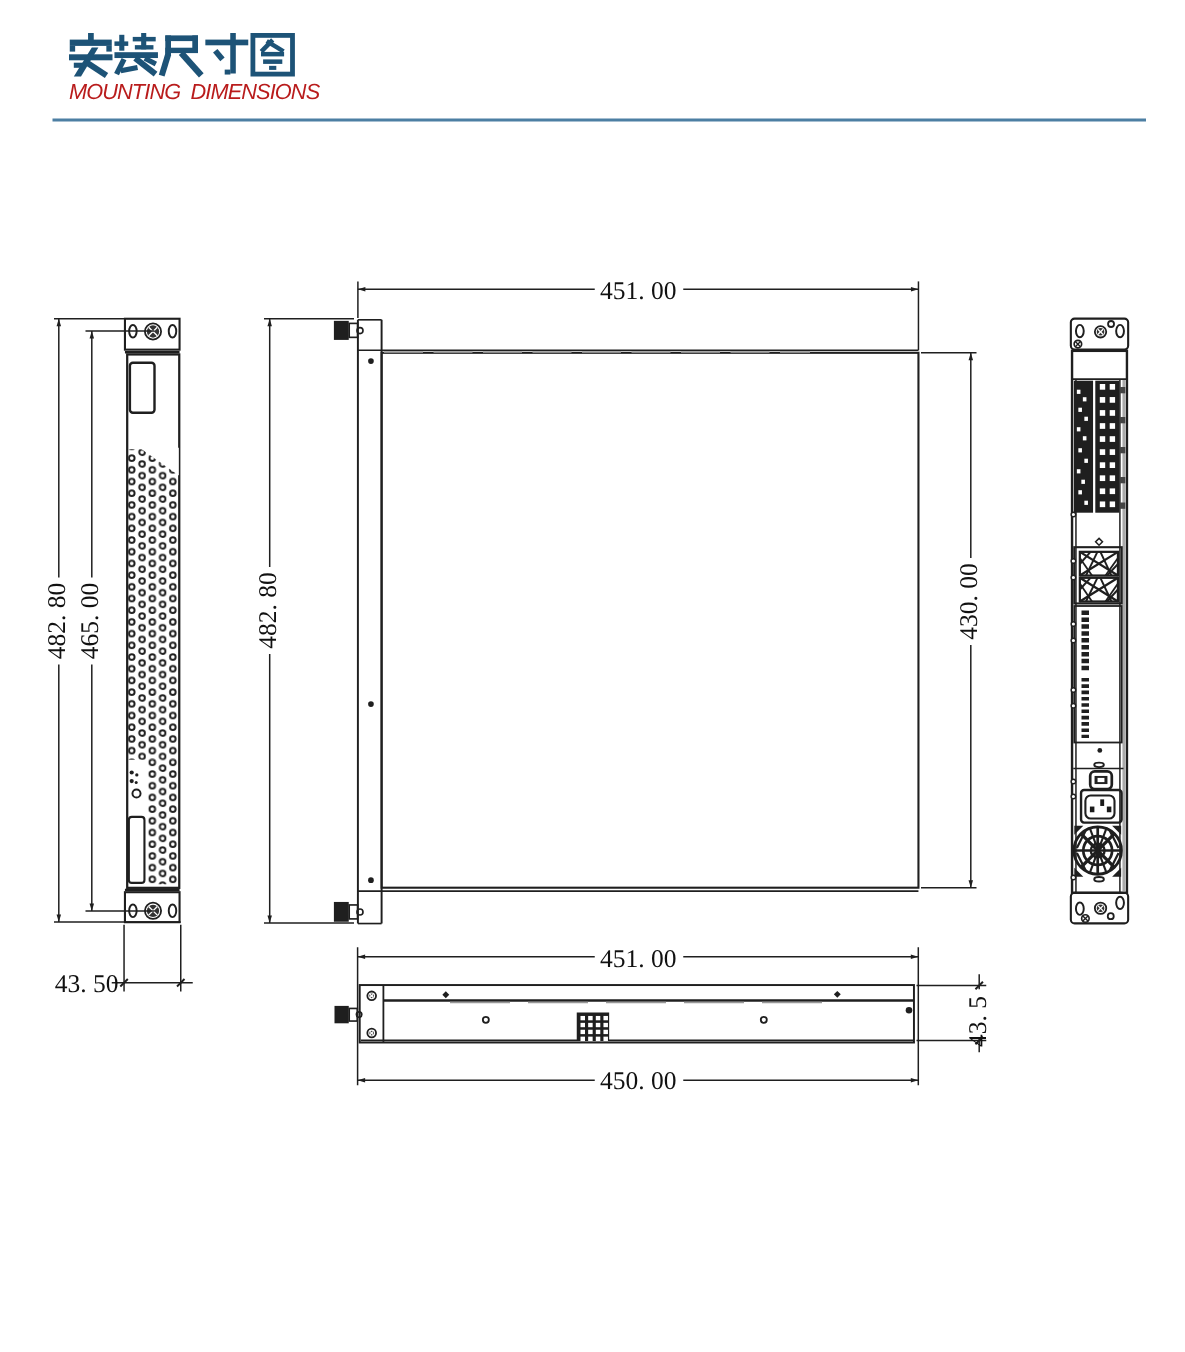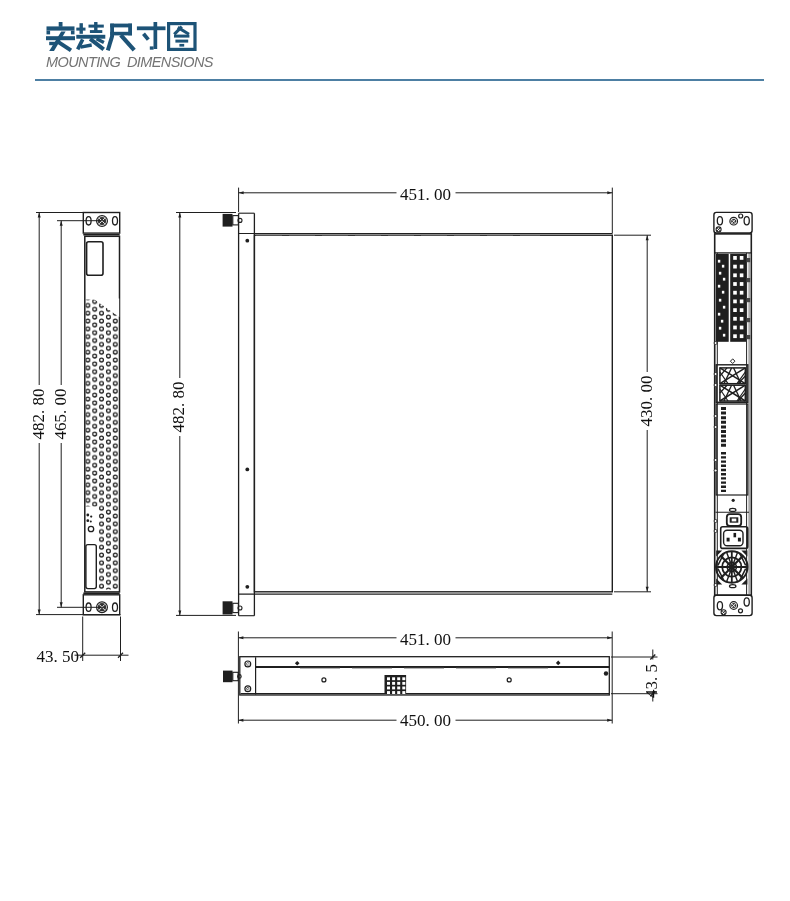--- a/index.html
+++ b/index.html
@@ -1,19 +1,19 @@
 <!DOCTYPE html>
 <html><head>
 <meta charset="utf-8">
 <style>
   html,body { margin:0; padding:0; background:#ffffff; width:790px; height:901px; overflow:hidden; }
   .page { position:relative; width:790px; height:901px; background:#fff; }
   .titleglyphs { position:absolute; left:46px; top:22px; }
   .subtitle { position:absolute; left:46px; top:54px; font-family:"Liberation Sans",sans-serif;
-           font-style:italic; font-size:14.5px; color:#737373; letter-spacing:-0.6px; }
+           font-style:italic; font-size:14.5px; color:#b91c1c; letter-spacing:-0.6px; }
   .rule { position:absolute; left:35px; top:79.4px; width:729px; height:1.9px; background:#4d7fa3; }
   svg.drawing { position:absolute; left:0; top:0; }
 </style>
 </head>
 <body>
 <div class="page">
 
 <svg class="drawing" width="790" height="901" viewBox="0 0 790 901" xmlns="http://www.w3.org/2000/svg">
 <defs>
 <pattern id="holes" x="77.6" y="299.5" width="13.7" height="7.8" patternUnits="userSpaceOnUse">

